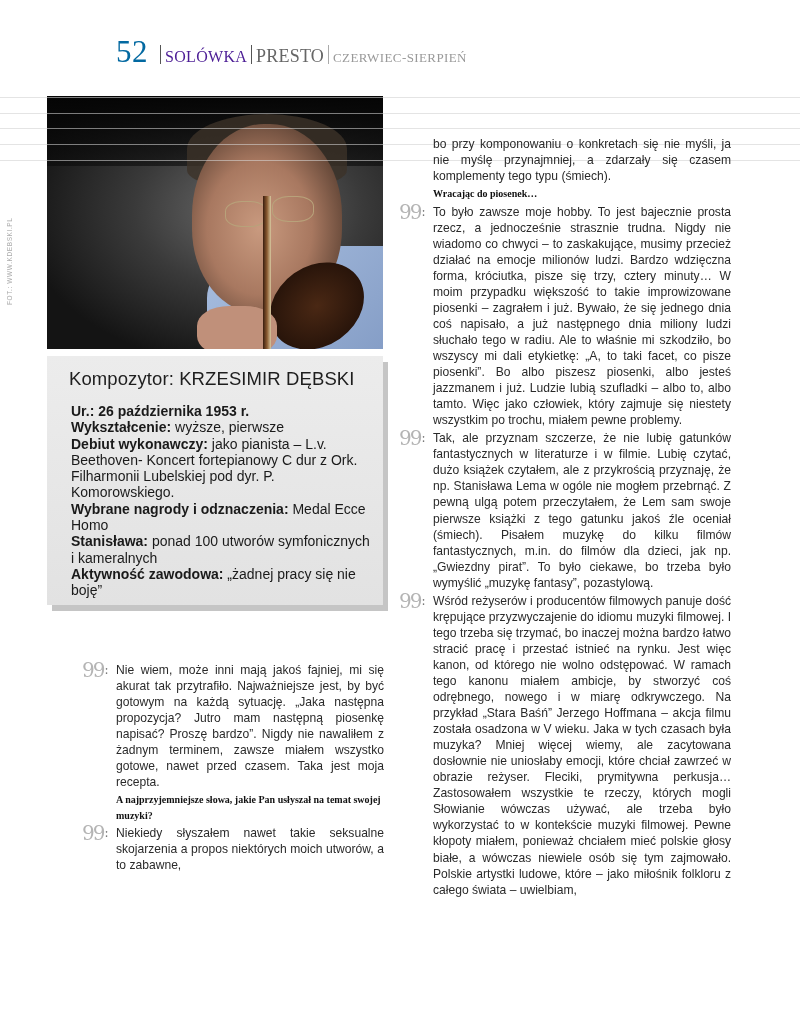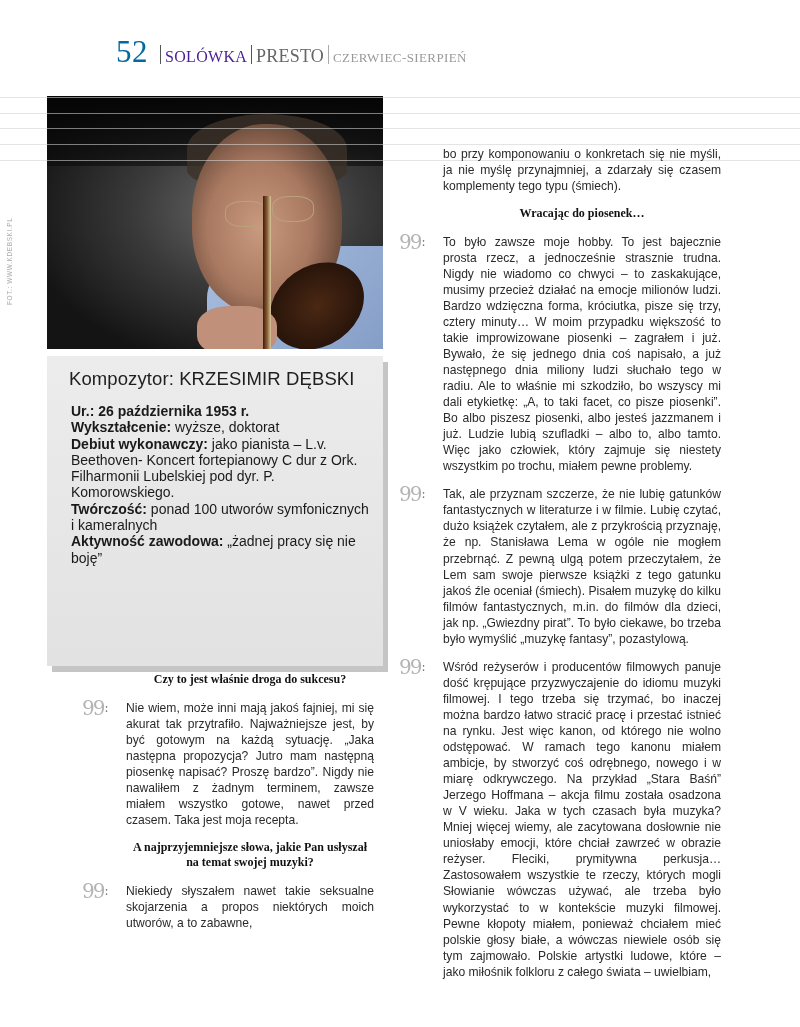--- a/index.html
+++ b/index.html
@@ -26,32 +26,32 @@
       background: linear-gradient(135deg, #a9bfe0, #7f98c2); }
     .photo .glasses-l { position: absolute; left: 178px; top: 105px; width: 42px; height: 26px; border: 1px solid #b8a27a; border-radius: 40%; }
     .photo .glasses-r { position: absolute; left: 225px; top: 100px; width: 42px; height: 26px; border: 1px solid #b8a27a; border-radius: 40%; }
     .photo .bow { position: absolute; left: 216px; top: 100px; width: 8px; height: 153px; background: linear-gradient(90deg, #3a1e10, #8a5a30, #d8c8a0); }
     .photo .violin { position: absolute; left: 220px; top: 170px; width: 100px; height: 80px; border-radius: 50%; background: radial-gradient(#4a2814, #1a0c06); transform: rotate(-35deg); }
     .photo .hand { position: absolute; left: 150px; top: 210px; width: 80px; height: 50px; border-radius: 40%; background: #c0907a; }
     .photo .pline { position: absolute; left: 0; width: 100%; height: 1px; background: rgba(220,220,220,0.55); }
 
     .credit { position: absolute; left: 6px; top: 305px; transform-origin: left top; transform: rotate(-90deg); font-size: 6.5px; color: #aaa; letter-spacing: 0.6px; white-space: nowrap; }
 
-    .card { position: absolute; left: 47px; top: 356px; width: 336px; height: 310px; background: linear-gradient(180deg, #ececec 0%, #e2e2e2 100%);
+    .card { position: absolute; left: 47px; top: 356px; width: 336px; height: 249px; background: linear-gradient(180deg, #ececec 0%, #e2e2e2 100%);
       box-shadow: 5px 6px 0 #c5c5c5; padding-left: 9px; }
     .card-title { position: absolute; left: 22px; top: 12px; font-size: 18.5px; color: #1e1e1e; letter-spacing: 0.1px; white-space: nowrap; }
     .card-body { position: absolute; left: 24px; top: 47px; width: 300px; font-size: 14px; line-height: 16.3px; color: #1a1a1a; }
     .card-body .row { display: block; }
     .card-body b { font-weight: bold; }
 
     .col { position: absolute; font-size: 12.1px; line-height: 16.05px; color: #2a2a2a; text-align: justify; }
     .col.left { left: 114px; top: 660px; width: 272px; }
     .col.right { left: 431px; top: 134px; width: 302px; }
-    .col p { margin: 12px; }
-    .q { font-family: "Liberation Serif", serif; font-weight: bold; font-size: 12px; line-height: 15.5px; color: #111; text-align: center; margin-top: 17px; }
+    .col p { margin: 2px; }
+    .q { font-family: "Liberation Serif", serif; font-weight: bold; font-size: 10px; line-height: 15.5px; color: #111; text-align: left; margin-top: 17px; }
     .ans { position: relative; }
     .quote-icon { position: absolute; left: -32px; top: -1px; font-family: "DejaVu Serif", serif; font-size: 20px; color: #b4b4b4; letter-spacing: -2px; line-height: 18px; }
     .quote-icon .colon { font-size: 12px; color: #777; position: relative; top: -3px; margin-left: 1px; }
   </style>
 </head>
 <body>
 
 <div class="header">
   <span class="page-num">52</span>
   <span class="sep"></span>
@@ -84,29 +84,29 @@
   <div class="pline" style="top:48px"></div>
   <div class="pline" style="top:64px"></div>
 </div>
 
 <div class="credit">FOT.: WWW.KDEBSKI.PL</div>
 
 <div class="card">
   <div class="card-title">Kompozytor: KRZESIMIR DĘBSKI</div>
   <div class="card-body">
     <span class="row"><b>Ur.: 26 października 1953 r.</b></span>
-    <span class="row"><b>Wykształcenie:</b><span> wyższe,  doktorat</span></span>
+    <span class="row"><b>Wykształcenie:</b><span> wyższe,  pierwsze</span></span>
     <span class="row"><b>Debiut wykonawczy:</b><span> jako pianista – L.v. Beethoven- Koncert fortepianowy C dur z Ork. Filharmonii Lubelskiej pod dyr. P. Komorowskiego.</span></span>
-    <span class="row"><b>Twórczość:</b><span> ponad 100 utworów symfonicznych i kameralnych</span></span>
+    <span class="row"><b>Wybrane nagrody i odznaczenia:</b><span> Medal Ecce Homo</span></span>
+    <span class="row"><b>Stanisława:</b><span> ponad 100 utworów symfonicznych i kameralnych</span></span>
     <span class="row"><b>Aktywność zawodowa:</b><span> „żadnej pracy się nie boję”</span></span>
   </div>
 </div>
 
 <div class="col left">
-  <p class="q">Czy to jest właśnie droga do sukcesu?</p>
   <div class="ans">
     <span class="quote-icon"><span>99</span><span class="colon">:</span></span>
     <p>Nie wiem, może inni mają jakoś fajniej, mi się akurat tak przytrafiło. Najważniejsze jest, by być gotowym na każdą sytuację. „Jaka następna propozycja? Jutro mam następną piosenkę napisać? Proszę bardzo”. Nigdy nie nawaliłem z żadnym terminem, zawsze miałem wszystko gotowe, nawet przed czasem. Taka jest moja recepta.</p>
   </div>
   <p class="q">A najprzyjemniejsze słowa, jakie Pan usłyszał na temat swojej muzyki?</p>
   <div class="ans">
     <span class="quote-icon"><span>99</span><span class="colon">:</span></span>
     <p>Niekiedy słyszałem nawet takie seksualne skojarzenia a propos niektórych moich utworów, a to zabawne,</p>
   </div>
 </div>

